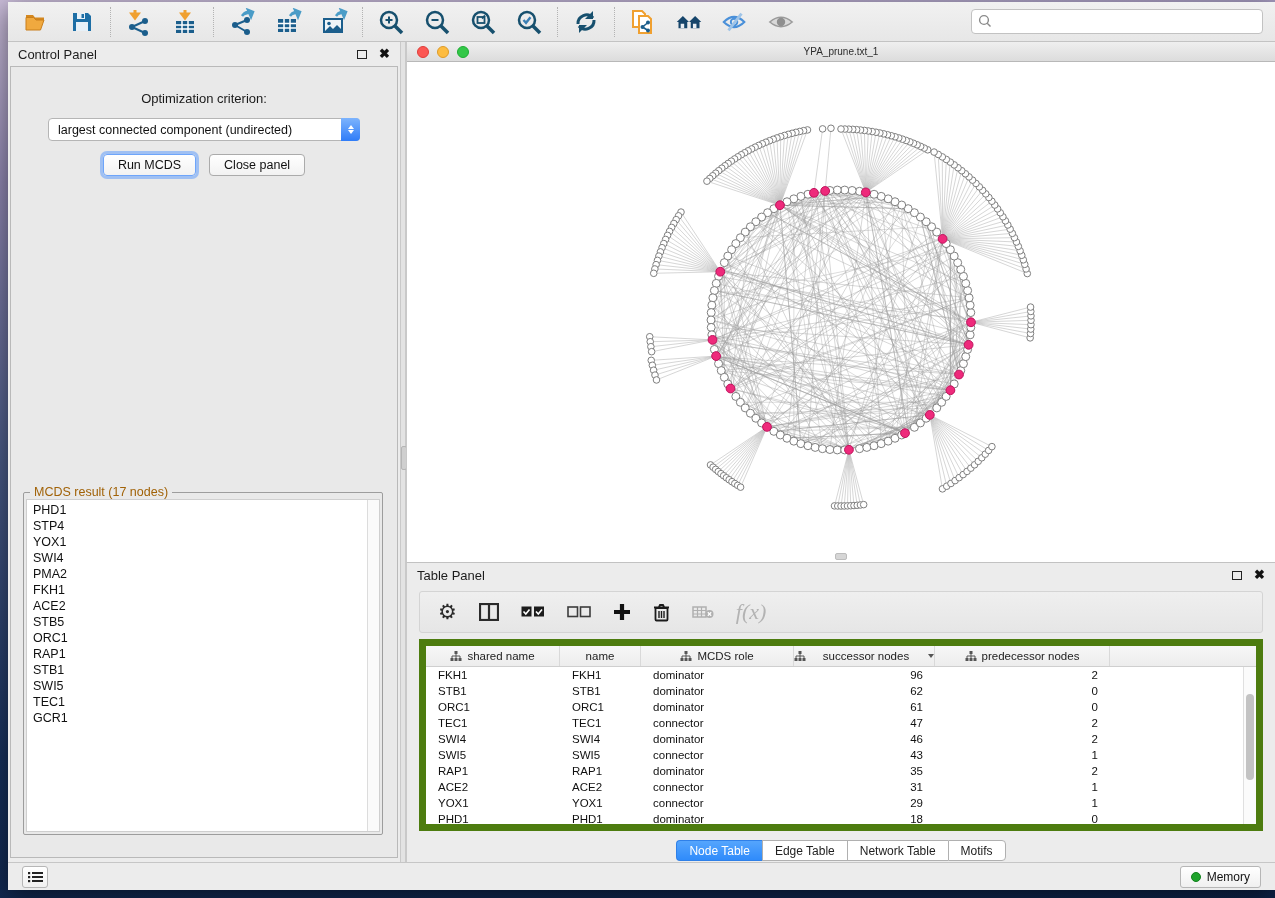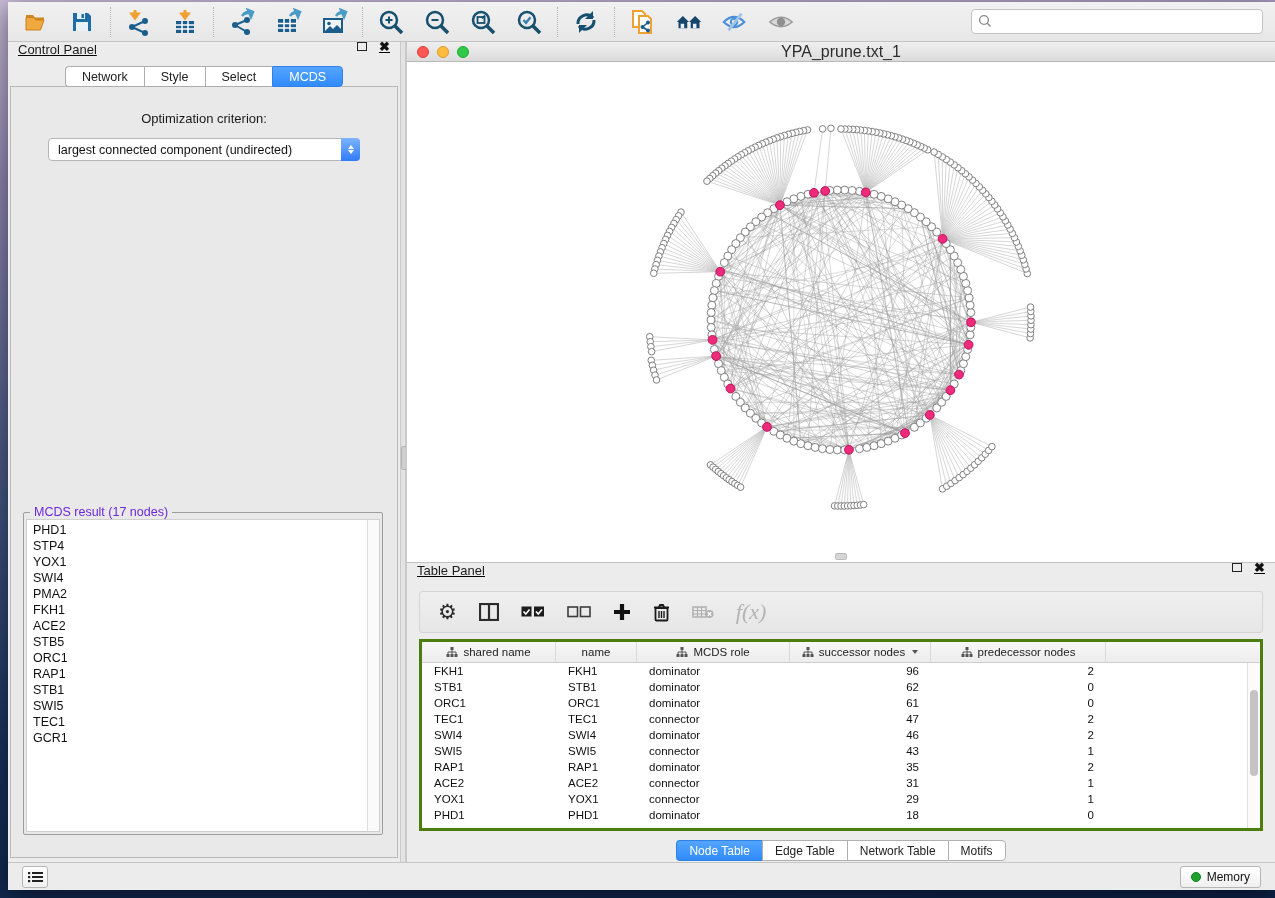--- a/index.html
+++ b/index.html
@@ -23,21 +23,21 @@
   .search-wrap .mag { position:absolute; left:7px; top:5px; }
 
   
   .main { flex:1; display:flex; min-height:0; }
   .left-col { width:392px; flex:0 0 392px; display:flex; flex-direction:column; background:#ececec; }
   .v-divider { width:6px; flex:0 0 6px; background:#e3e3e3; border-left:1px solid #c9c9c9; border-right:1px solid #c9c9c9; position:relative; }
   .v-divider::after { content:""; position:absolute; left:0px; top:404px; width:4px; height:22px;
     background:#cfcfcf; border:1px solid #b5b5b5; border-radius:2px; }
   .right-col { flex:1; display:flex; flex-direction:column; min-width:0; }
 
-  .panel-title-row { height:24px; display:flex; align-items:flex-start; padding:0 10px;text-decoration:underline; }
+  .panel-title-row { height:24px; display:flex; align-items:center; padding:0 10px; }
   .panel-title { font-size:13px; color:#1c1c1c; }
   .panel-title-row .spacer { flex:1; }
   .win-float { width:10px; height:9px; border:1.5px solid #222; margin-right:12px; cursor:pointer; }
   .win-close { font-size:13px; font-weight:bold; color:#111; line-height:10px; cursor:pointer; }
 
   
   .cp-tabs { display:flex; justify-content:center; position:relative; z-index:2; margin-bottom:-1px; }
   .cp-tab { height:21px; padding:0 16px; display:flex; align-items:center; font-size:12.5px;
     background:#fff; border:1px solid #adadad; border-right:none; color:#222; cursor:pointer; }
   .cp-tab:first-child { border-radius:4px 0 0 4px; }
@@ -55,52 +55,52 @@
   .opt-select .stepper i.up { border-bottom:4px solid #fff; }
   .opt-select .stepper i.down { border-top:4px solid #fff; }
   .btn-row { display:flex; justify-content:center; gap:13px; margin-top:13px; }
   .push-btn { height:22px; padding:0 14px; background:linear-gradient(#ffffff,#f2f2f2);
     border:1px solid #ababab; border-radius:4px; font-size:12.5px; color:#111; cursor:pointer; }
   .push-btn.focused { box-shadow:0 0 0 3px rgba(110,165,250,.6); border-color:#6ea5fa; }
 
   .result-group { position:absolute; left:12px; right:14px; top:425px; bottom:22px;
     border:1px solid #9d9d9d; border-radius:2px; }
   .result-legend { position:absolute; top:-8px; left:6px; background:#e9e9e9; padding:0 4px;
-    font-size:12.5px; color:#6d28d9; }
+    font-size:12.5px; color:#a16207; }
   .result-list { position:absolute; inset:6px 2px 2px 2px; background:#fff; border:1px solid #cfcfcf;
     overflow:hidden; display:flex; }
   .result-items { flex:1; padding:2px 0 0 6px; }
   .result-item { font-size:12.5px; color:#111; line-height:16px; }
   .result-scroll { width:12px; border-left:1px solid #dcdcdc; background:#fafafa; }
 
   
   .net-view { height:520px; flex:0 0 520px; display:flex; flex-direction:column; border-left:1px solid #c9c9c9; position:relative; }
   .net-titlebar { height:20px; flex:0 0 20px; background:linear-gradient(#efefef,#dcdcdc);
     border-bottom:1px solid #b8b8b8; position:relative; display:flex; align-items:center; justify-content:center; }
   .traffic { position:absolute; left:10px; top:4px; display:flex; gap:8px; }
   .traffic i { width:12px; height:12px; border-radius:50%; display:block; cursor:pointer; }
   .traffic .red { background:#fc5753; border:1px solid #df3d39; }
   .traffic .yellow { background:#fdbc40; border:1px solid #de9b27; }
   .traffic .green { background:#33c748; border:1px solid #1dad32; }
-  .net-title { font-size:16px; color:#2c2c2c; }
+  .net-title { font-size:10px; color:#2c2c2c; }
   .net-canvas { flex:1; background:#fff; position:relative; }
   .net-canvas svg { position:absolute; inset:0; }
   .h-grip { position:absolute; left:50%; bottom:2px; width:12px; height:7px; transform:translateX(-50%);
     background:#d6d6d6; border:1px solid #bdbdbd; border-radius:2px; }
 
   
   .table-panel { flex:1; background:#ececec; border-left:1px solid #c9c9c9; border-top:1px solid #c2c2c2;
     display:flex; flex-direction:column; position:relative; }
   .tp-toolbar { height:42px; margin:4px 12px 0 12px; background:linear-gradient(#efefef,#e6e6e6);
     border:1px solid #d4d4d4; border-radius:3px; display:flex; align-items:center; gap:22px; padding:0 18px; }
   .tp-icon { display:flex; align-items:center; justify-content:center; cursor:pointer; }
   .gear-char { font-size:21px; color:#2b2b2b; line-height:20px; }
   .fx { font-family:"Liberation Serif", serif; font-style:italic; font-size:22px; color:#b3b3b3; }
 
-  .tbl-wrap { margin:6px 12px 0 12px; height:192px; background:#fff; border:3px solid #4d7c0f;
+  .tbl-wrap { margin:6px 12px 0 12px; height:192px; background:#fff; border:7px solid #4d7c0f;
     position:relative; overflow:hidden; }
   .tbl-header { display:flex; height:21px; background:linear-gradient(#f7f7f7,#ededed); border-bottom:1px solid #cfcfcf; }
   .th { display:flex; align-items:center; justify-content:center; gap:5px; font-size:11.5px; color:#222;
     border-right:1px solid #d9d9d9; cursor:pointer; }
   .th .sort { width:0; height:0; border-left:3.5px solid transparent; border-right:3.5px solid transparent;
     border-top:4px solid #555; margin-left:2px; }
   .tbl-row { display:flex; height:16px; align-items:center; cursor:default; }
   .td { font-size:11.5px; color:#111; padding-left:12px; white-space:nowrap; overflow:hidden; }
   .td.num { text-align:right; padding-right:12px; padding-left:0; }
   .tbl-scroll { position:absolute; right:0; top:21px; bottom:0; width:13px; background:#fbfbfb; border-left:1px solid #e0e0e0; }
@@ -283,34 +283,32 @@
 
   <div class="main">
 
     <div class="left-col">
       <div class="panel-title-row">
         <span class="panel-title">Control Panel</span>
         <span class="spacer"></span>
         <span class="win-float"></span>
         <span class="win-close">✖</span>
       </div>
-      <div class="cp-tabs">
-            <div class="cp-tab">Network</div>
-            <div class="cp-tab">Style</div>
-            <div class="cp-tab">Select</div>
-            <div class="cp-tab active">MCDS</div>
-          </div>
       <div class="cp-content">
         <div class="opt-label">Optimization criterion:</div>
         <div class="opt-select">
           <span class="val">largest connected component (undirected)</span>
           <span class="stepper">
                 <i class="up"></i>
                 <i class="down"></i>
               </span>
+        </div>
+        <div class="btn-row">
+          <button class="push-btn focused">Run MCDS</button>
+          <button class="push-btn">Close panel</button>
         </div>
         <div class="result-group">
           <span class="result-legend">MCDS result (17 nodes)</span>
           <div class="result-list">
             <div class="result-items">
                   <div class="result-item">PHD1</div>
                   <div class="result-item">STP4</div>
                   <div class="result-item">YOX1</div>
                   <div class="result-item">SWI4</div>
                   <div class="result-item">PMA2</div>
@@ -1159,21 +1157,21 @@
                 <div class="th" style="width: 153px;">
                   <svg width="12" height="11" viewBox="0 0 12 11" style="flex:0 0 auto">
                     <rect x="4.5" y="0" width="3" height="3" fill="#555"></rect>
                     <rect x="0.5" y="7" width="3" height="3" fill="#555"></rect>
                     <rect x="4.5" y="7" width="3" height="3" fill="#555"></rect>
                     <rect x="8.5" y="7" width="3" height="3" fill="#555"></rect>
                     <path d="M6 3v2M2 7V5h8v2M6 5v2" stroke="#555" fill="none"></path>
                   </svg>
                   <span>MCDS role</span>
                 </div>
-                <div class="th" style="width: 141px;">
+                <div class="th" style="width: 141px; justify-content: space-between;">
                   <svg width="12" height="11" viewBox="0 0 12 11" style="flex:0 0 auto">
                     <rect x="4.5" y="0" width="3" height="3" fill="#555"></rect>
                     <rect x="0.5" y="7" width="3" height="3" fill="#555"></rect>
                     <rect x="4.5" y="7" width="3" height="3" fill="#555"></rect>
                     <rect x="8.5" y="7" width="3" height="3" fill="#555"></rect>
                     <path d="M6 3v2M2 7V5h8v2M6 5v2" stroke="#555" fill="none"></path>
                   </svg>
                   <span>successor nodes</span>
                   <span class="sort"></span>
                 </div>

